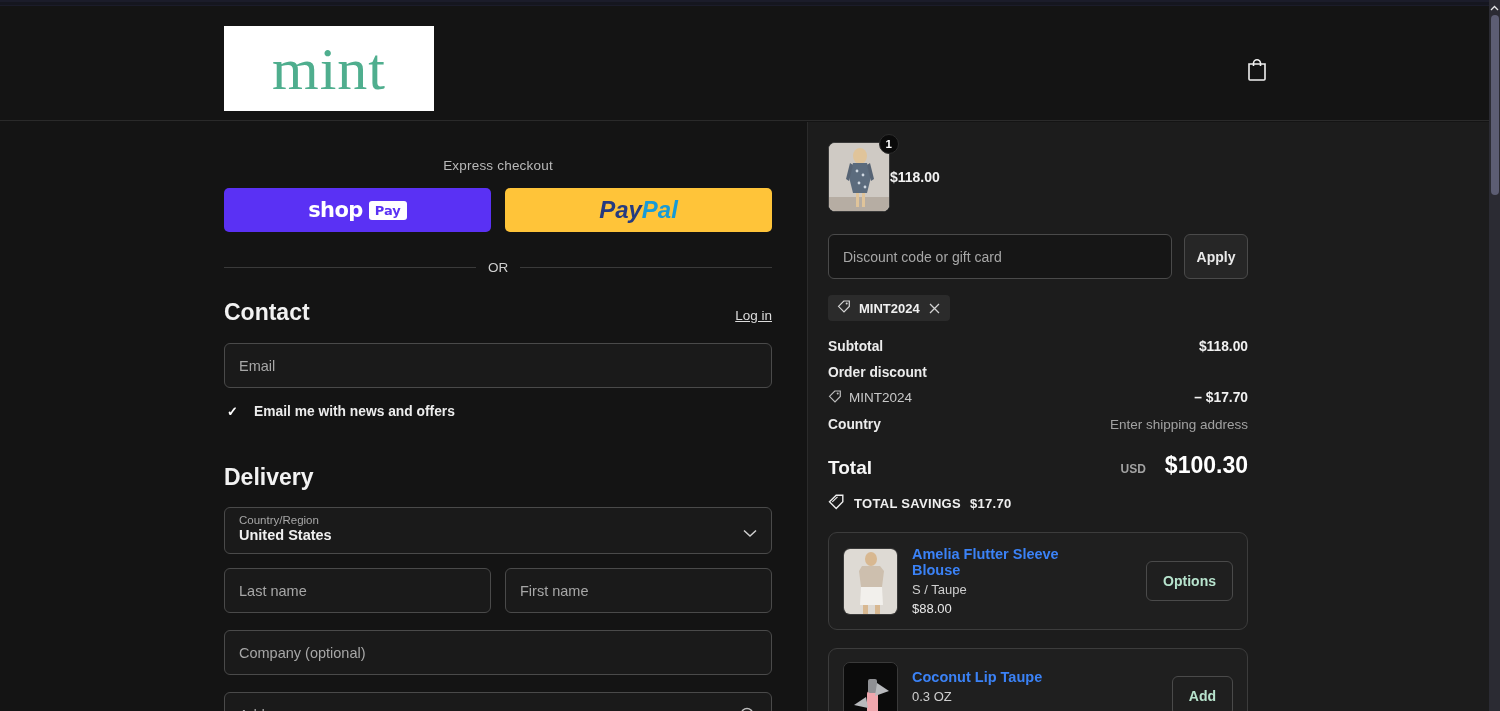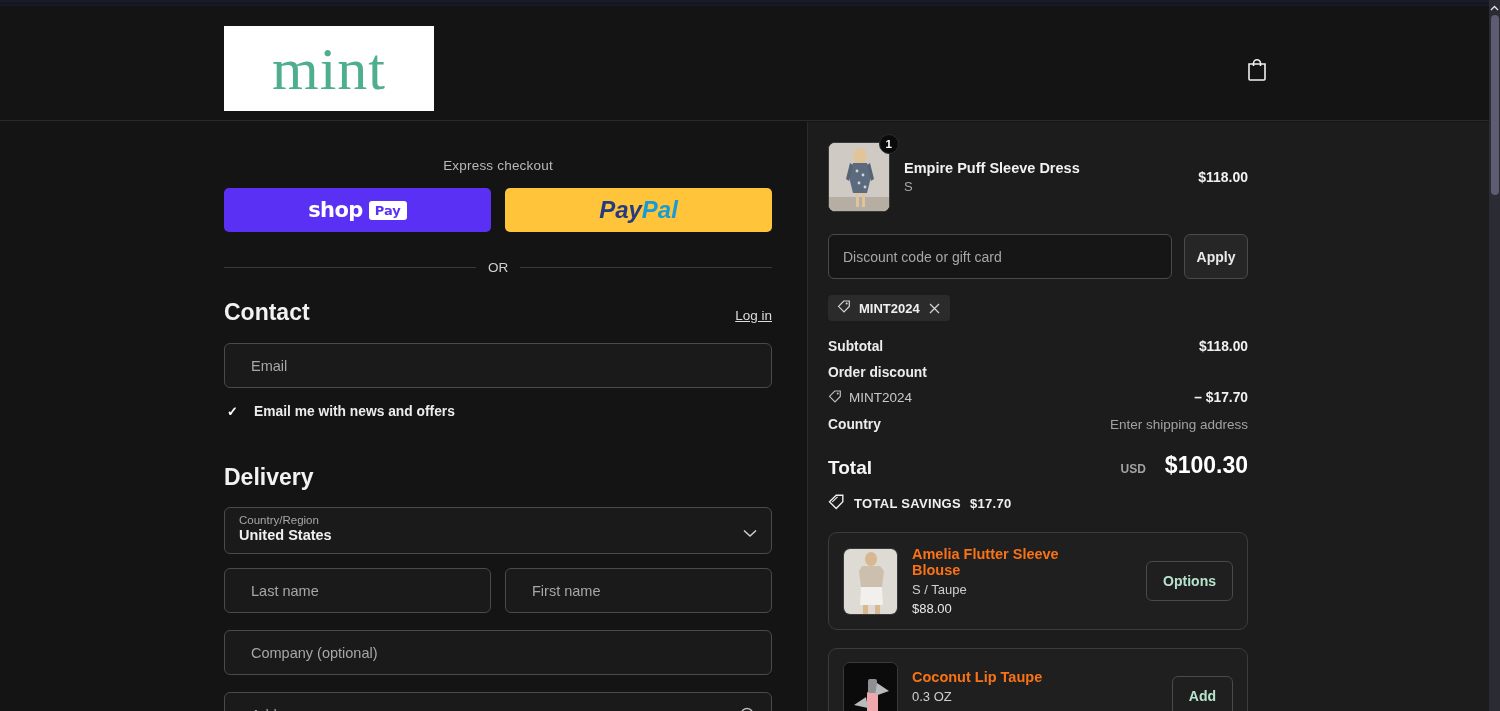--- a/index.html
+++ b/index.html
@@ -100,21 +100,21 @@
   }
   .sec-title { font-size: 23px; font-weight: bold; color: #f2f2f2; }
   .login-link {
     font-size: 13.5px; color: #dcdcdc; text-decoration: underline; cursor: pointer;
   }
 
   .field {
     position: relative; margin-top: 17px;
     height: 45px; border: 1px solid #4a4a4a; border-radius: 6px;
     background: #1a1a1a; display: flex; align-items: center;
-    padding: 0 26px; cursor: text;
+    padding: 0 14px; cursor: text;
   }
   .field .ph { color: #a7a7a7; font-size: 14.5px; }
 
   .check-row { display: flex; align-items: center; gap: 13px; margin-top: 15px; cursor: pointer; }
   .checkbox {
     width: 17px; height: 17px; border-radius: 3px;
     display: flex; align-items: center; justify-content: center;
     color: #ffffff; font-size: 13px; font-weight: bold;
   }
   .check-label { color: #ececec; font-size: 13.8px; font-weight: bold; }
@@ -195,21 +195,21 @@
   .upsell {
     margin-top: 18px; border: 1px solid #3c3c3c; border-radius: 9px;
     background: #1f1f1f; padding: 13px 14px;
     display: flex; align-items: center; gap: 14px;
   }
   .up-thumb {
     width: 55px; height: 67px; border-radius: 7px; overflow: hidden;
     border: 1px solid #3a3a3a; flex: none; background: #111;
   }
   .up-info { flex: 1; }
-  .up-name { color: #f97316; font-size: 14.5px; font-weight: bold; }
+  .up-name { color: #3b82f6; font-size: 14.5px; font-weight: bold; }
   .up-variant { color: #cfcfcf; font-size: 13px; margin-top: 4px; }
   .up-price { color: #e8e8e8; font-size: 13px; margin-top: 4px; }
   .up-btn {
     border: 1px solid #4a4a4a; border-radius: 6px; background: #1f1f1f;
     color: #b7e3cd; font-size: 14px; font-weight: bold;
     padding: 11px 16px; cursor: pointer; white-space: nowrap; margin-left: 24px;
   }
 
   
   .scrollbar {
@@ -338,24 +338,20 @@
                 <circle cx="28" cy="28" r="1.4" fill="#cfd8e2"></circle>
                 <circle cx="34" cy="32" r="1.4" fill="#cfd8e2"></circle>
                 <circle cx="30" cy="40" r="1.4" fill="#cfd8e2"></circle>
                 <circle cx="36" cy="44" r="1.4" fill="#cfd8e2"></circle>
                 <rect x="27" y="50" width="3" height="14" fill="#e0c49a"></rect>
                 <rect x="33" y="50" width="3" height="14" fill="#e0c49a"></rect>
               </svg>
             </div>
             <div class="qty-badge">1</div>
           </div>
-          <div class="cart-info">
-            <div class="cart-name">Empire Puff Sleeve Dress</div>
-            <div class="cart-variant">S</div>
-          </div>
           <div class="cart-price">$118.00</div>
         </div>
 
         <div class="discount-row">
           <div class="discount-input">
             <span>Discount code or gift card</span>
           </div>
           <div class="apply-btn">Apply</div>
         </div>
 

